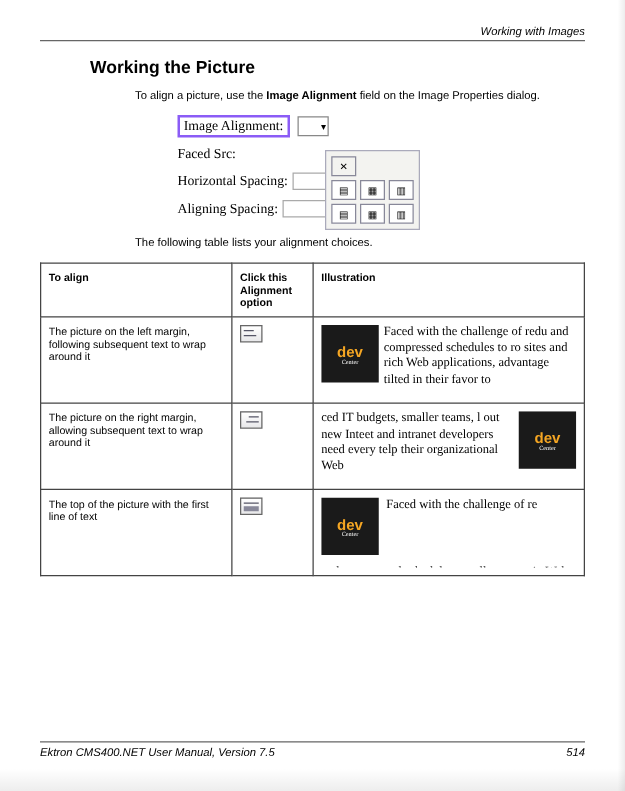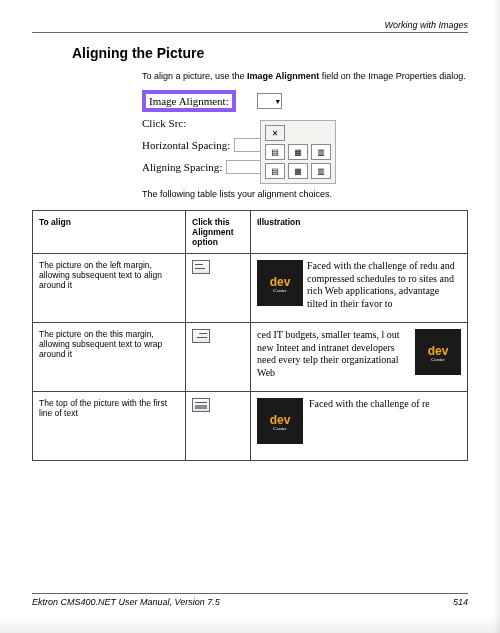--- a/index.html
+++ b/index.html
@@ -25,37 +25,37 @@
   .rule {
     border-top: 1px solid #666;
     margin-bottom: 12px;
   }
   .section-title {
     font-size: 14px;
     font-weight: bold;
     margin: 0 0 6px 40px;
   }
   .body-text {
-    margin-left: 110px;
+    margin-left: 76px;
     font-size: 9px;
     line-height: 1.35;
     margin-bottom: 10px;
   }
   .body-text b { font-weight: bold; }
   .props-figure {
     margin-left: 110px;
     margin-bottom: 12px;
     font-family: "Times New Roman", serif;
     font-size: 11px;
   }
   .props-row { display: flex; align-items: center; margin-bottom: 4px; height: 18px; }
   .props-label-boxed {
-    border: 4px solid #8b5cf6;
+    border: 2px solid #8b5cf6;
     padding: 1px 3px;
-    margin-right: 21px;
+    margin-right: 6px;
   }
   .props-select {
     width: 22px; height: 14px;
     border: 1px solid #888;
     background: #fff;
     display: inline-flex; align-items: center; justify-content: flex-end;
     font-size: 8px; padding-right: 1px;
   }
   .props-input {
     width: 34px; height: 12px; border: 1px solid #aaa; background:#fff;
@@ -180,35 +180,35 @@
     background:linear-gradient(rgba(0,0,0,0), rgba(0,0,0,0.07));
   }
 </style>
 </head>
 <body>
 
 <div class="page">
   <div class="running-head">Working with Images</div>
   <div class="rule"></div>
 
-  <h2 class="section-title">Aligning the Picture</h2>
+  <h2 class="section-title">Working the Picture</h2>
 
   <p class="body-text">
     <span>To align a picture, use the </span><b>Image Alignment</b><span> field on the Image Properties dialog.</span>
   </p>
 
   <div class="props-figure" style="position:relative;">
     <div class="props-row">
       <span class="props-label-boxed">Image Alignment:</span>
       <span class="props-select">
         <span>▾</span>
       </span>
     </div>
     <div class="props-row">
-      <span>Click Src:</span>
+      <span>Faced Src:</span>
     </div>
     <div class="props-row">
       <span>Horizontal Spacing:</span>
       <span class="props-input"></span>
     </div>
     <div class="props-row">
       <span>Aligning Spacing:</span>
       <span class="props-input"></span>
     </div>
   </div>
@@ -230,31 +230,31 @@
   <table class="tbl">
     <thead>
       <tr>
         <th>To align</th>
         <th>Click this Alignment option</th>
         <th>Illustration</th>
       </tr>
     </thead>
     <tbody>
       <tr>
-        <td>The picture on the left margin, allowing subsequent text to align around it</td>
+        <td>The picture on the left margin, following subsequent text to wrap around it</td>
         <td><span class="align-btn align-left"></span></td>
         <td>
           <div class="illus illus-left">
             <div class="dev-badge"></div>
             <div class="illus-text">Faced with the challenge of redu and compressed schedules to ro sites and rich Web applications, advantage tilted in their favor to</div>
           </div>
         </td>
       </tr>
       <tr>
-        <td>The picture on the this margin, allowing subsequent text to wrap around it</td>
+        <td>The picture on the right margin, allowing subsequent text to wrap around it</td>
         <td><span class="align-btn align-right"></span></td>
         <td>
           <div class="illus illus-right">
             <div class="illus-text">ced IT budgets, smaller teams, l out new Inteet and intranet developers need every telp their organizational Web</div>
             <div class="dev-badge"></div>
           </div>
         </td>
       </tr>
       <tr>
         <td>The top of the picture with the first line of text</td>

